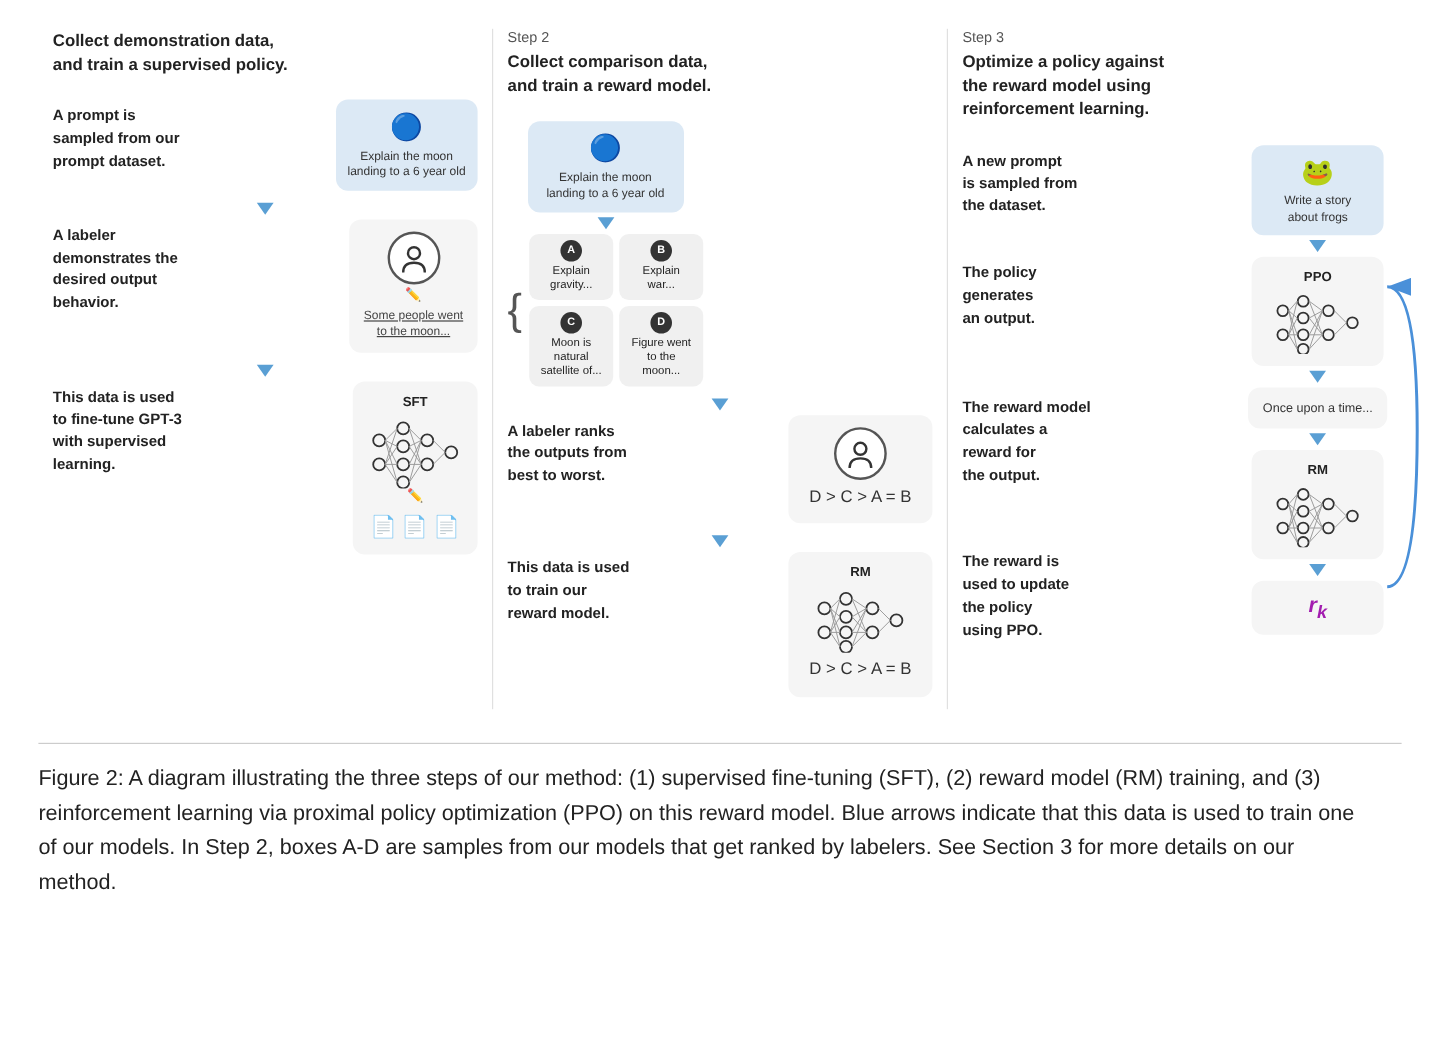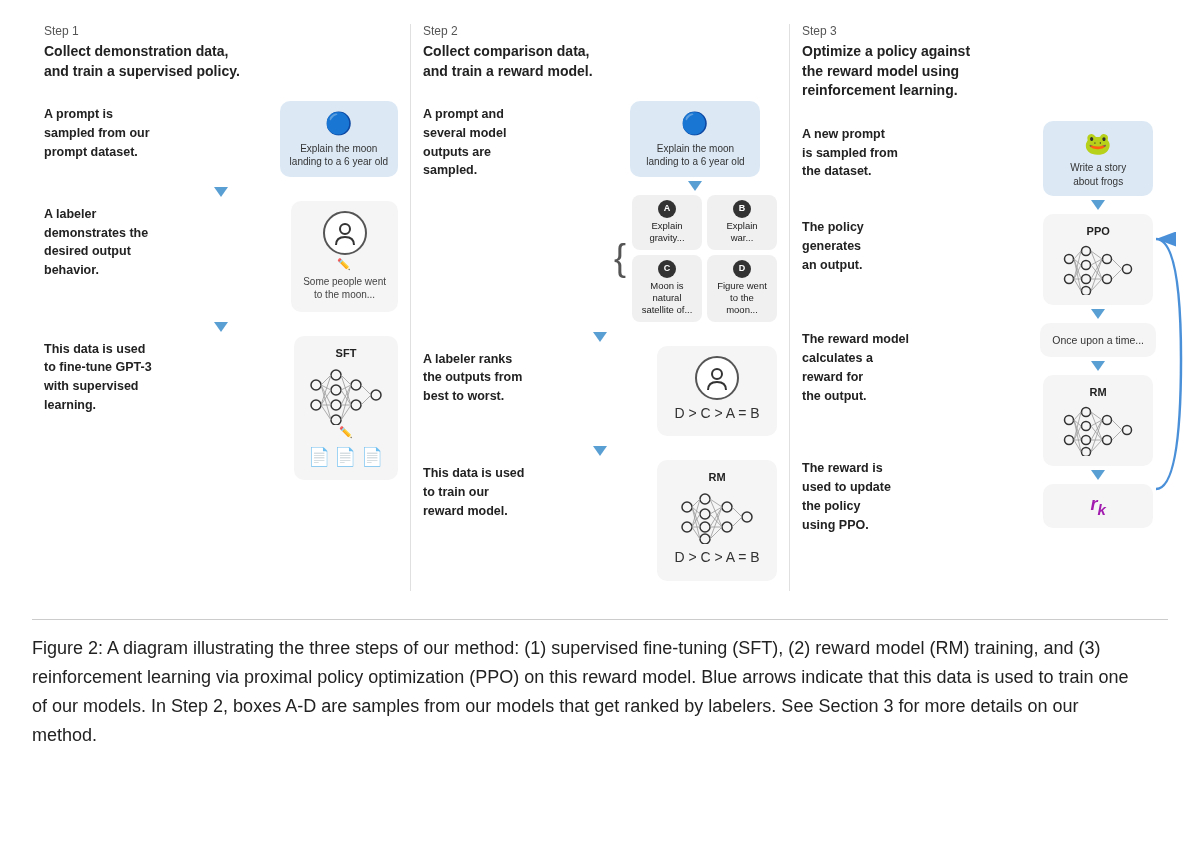--- a/index.html
+++ b/index.html
@@ -103,20 +103,21 @@
     .edit-icon {
       font-size: 11px;
       color: #555;
       text-align: center;
     }
     .caption-text {
       font-size: 10px;
       color: #444;
       text-align: center;
       margin-top: 3px;
+      text-decoration: underline;
     }
     .network-label {
       font-size: 11px;
       font-weight: 600;
       margin-bottom: 4px;
     }
     
     .nn-svg { display: block; margin: 0 auto; }
     
     .files-row {
@@ -205,21 +206,20 @@
       align-items: center;
       gap: 2px;
     }
   </style>
 </head>
 <body>
 
 <div class="diagram">
 
   <div class="step-col">
-    <div class="step-label">Step 1</div>
     <div class="step-title">Collect demonstration data,<br>and train a supervised policy.</div>
 
     <div class="flow-item">
       <div class="flow-text">A prompt is<br>sampled from our<br>prompt dataset.</div>
       <div class="flow-box">
         <div class="prompt-icon">🔵</div>
         <div class="prompt-text">Explain the moon<br>landing to a 6 year old</div>
       </div>
     </div>
 
@@ -290,21 +290,20 @@
         </div>
       </div>
     </div>
   </div>
 
   <div class="step-col">
     <div class="step-label">Step 2</div>
     <div class="step-title">Collect comparison data,<br>and train a reward model.</div>
 
     <div class="flow-item">
-      <div class="flow-text">A prompt and<br>several model<br>outputs are<br>sampled.</div>
       <div class="step2-right">
         <div class="flow-box-prompt2">
           <div class="prompt-icon">🔵</div>
           <div class="prompt-text">Explain the moon<br>landing to a 6 year old</div>
         </div>
         <div class="arrow-down" style="margin:4px 0">
             <div class="small-arrow"></div>
           </div>
 
         <div class="bracket-grid-row">

